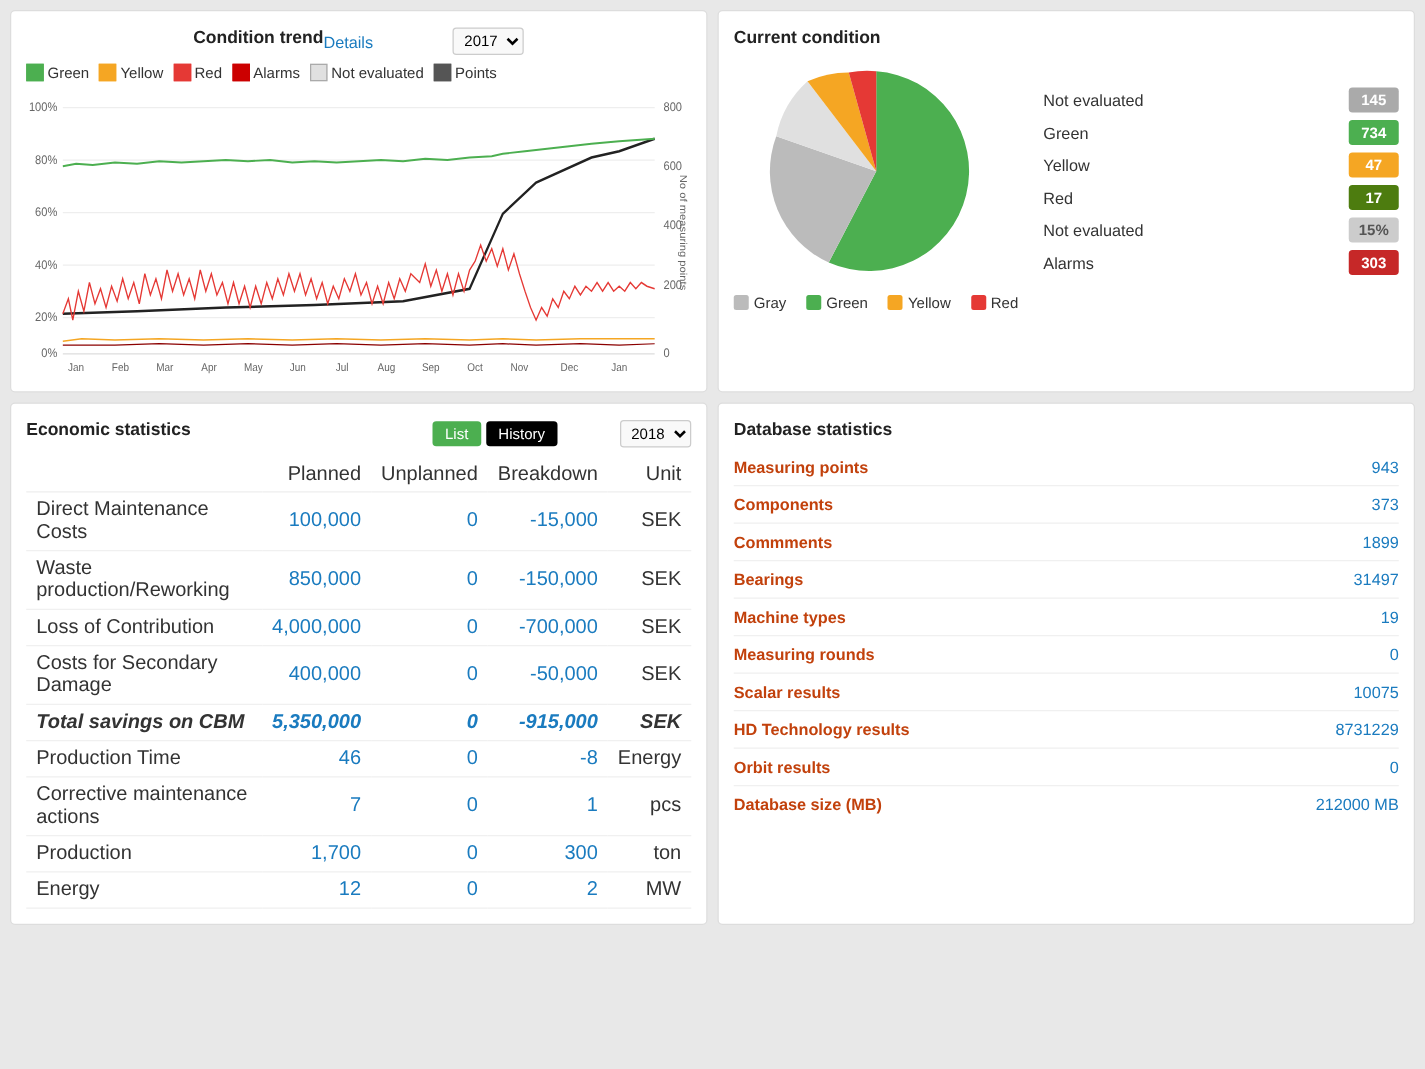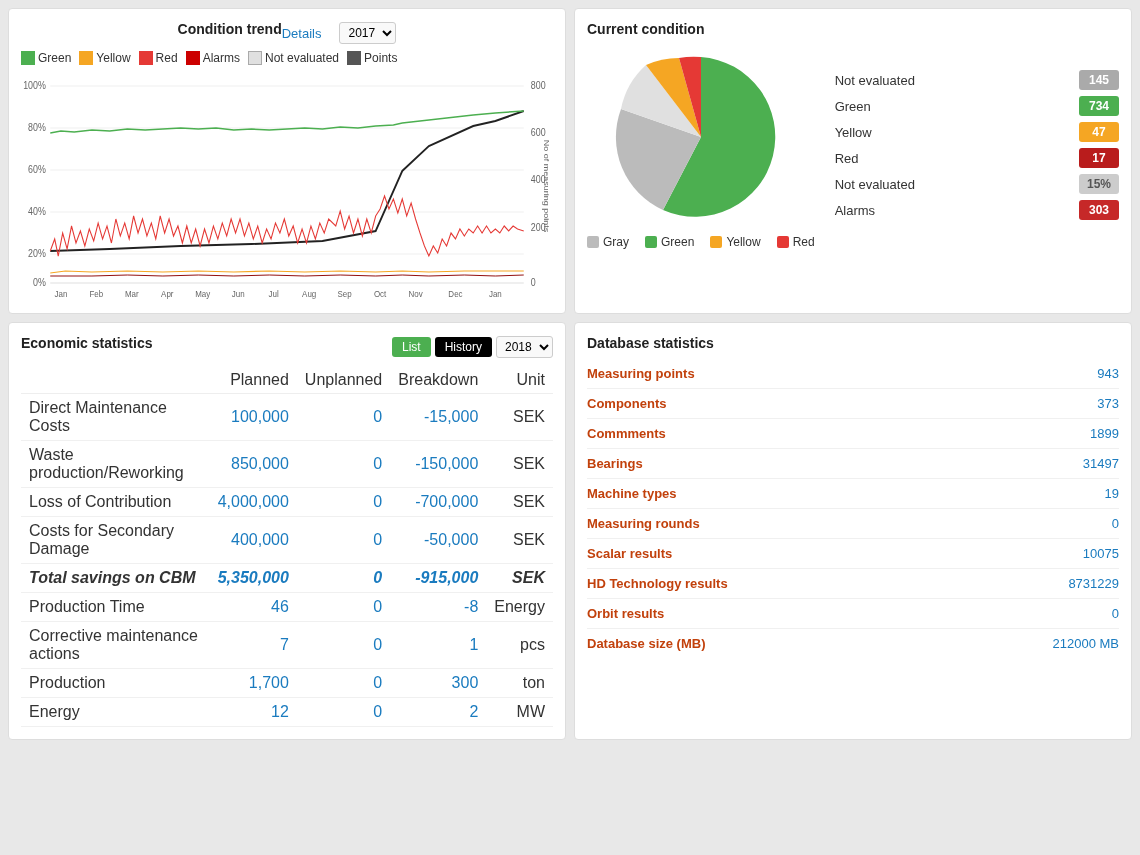--- a/index.html
+++ b/index.html
@@ -40,20 +40,21 @@
       color: #1a7bbf;
       text-decoration: none;
       margin-right: 8px;
     }
     .year-select {
       border: 1px solid #ccc;
       border-radius: 3px;
       padding: 2px 4px;
       font-size: 12px;
       background: #f9f9f9;
+      margin-left: 46px;
     }
     .legend {
       display: flex;
       flex-wrap: wrap;
       gap: 8px;
       margin-bottom: 6px;
       font-size: 12px;
     }
     .legend-item {
       display: flex;
@@ -122,21 +123,21 @@
       border-radius: 3px;
       font-size: 12px;
       font-weight: bold;
       color: #fff;
       min-width: 40px;
       text-align: center;
     }
     .badge-gray { background: #aaa; color: #fff; }
     .badge-green { background: #4caf50; }
     .badge-yellow { background: #f5a623; }
-    .badge-red { background: #b91c1c; }
+    .badge-red { background: #4d7c0f; }
     .badge-lightgray { background: #ccc; color: #555; }
     .badge-darkred { background: #c62828; }
 
     
     .eco-header {
       display: flex;
       align-items: center;
       justify-content: space-between;
       margin-bottom: 8px;
     }

